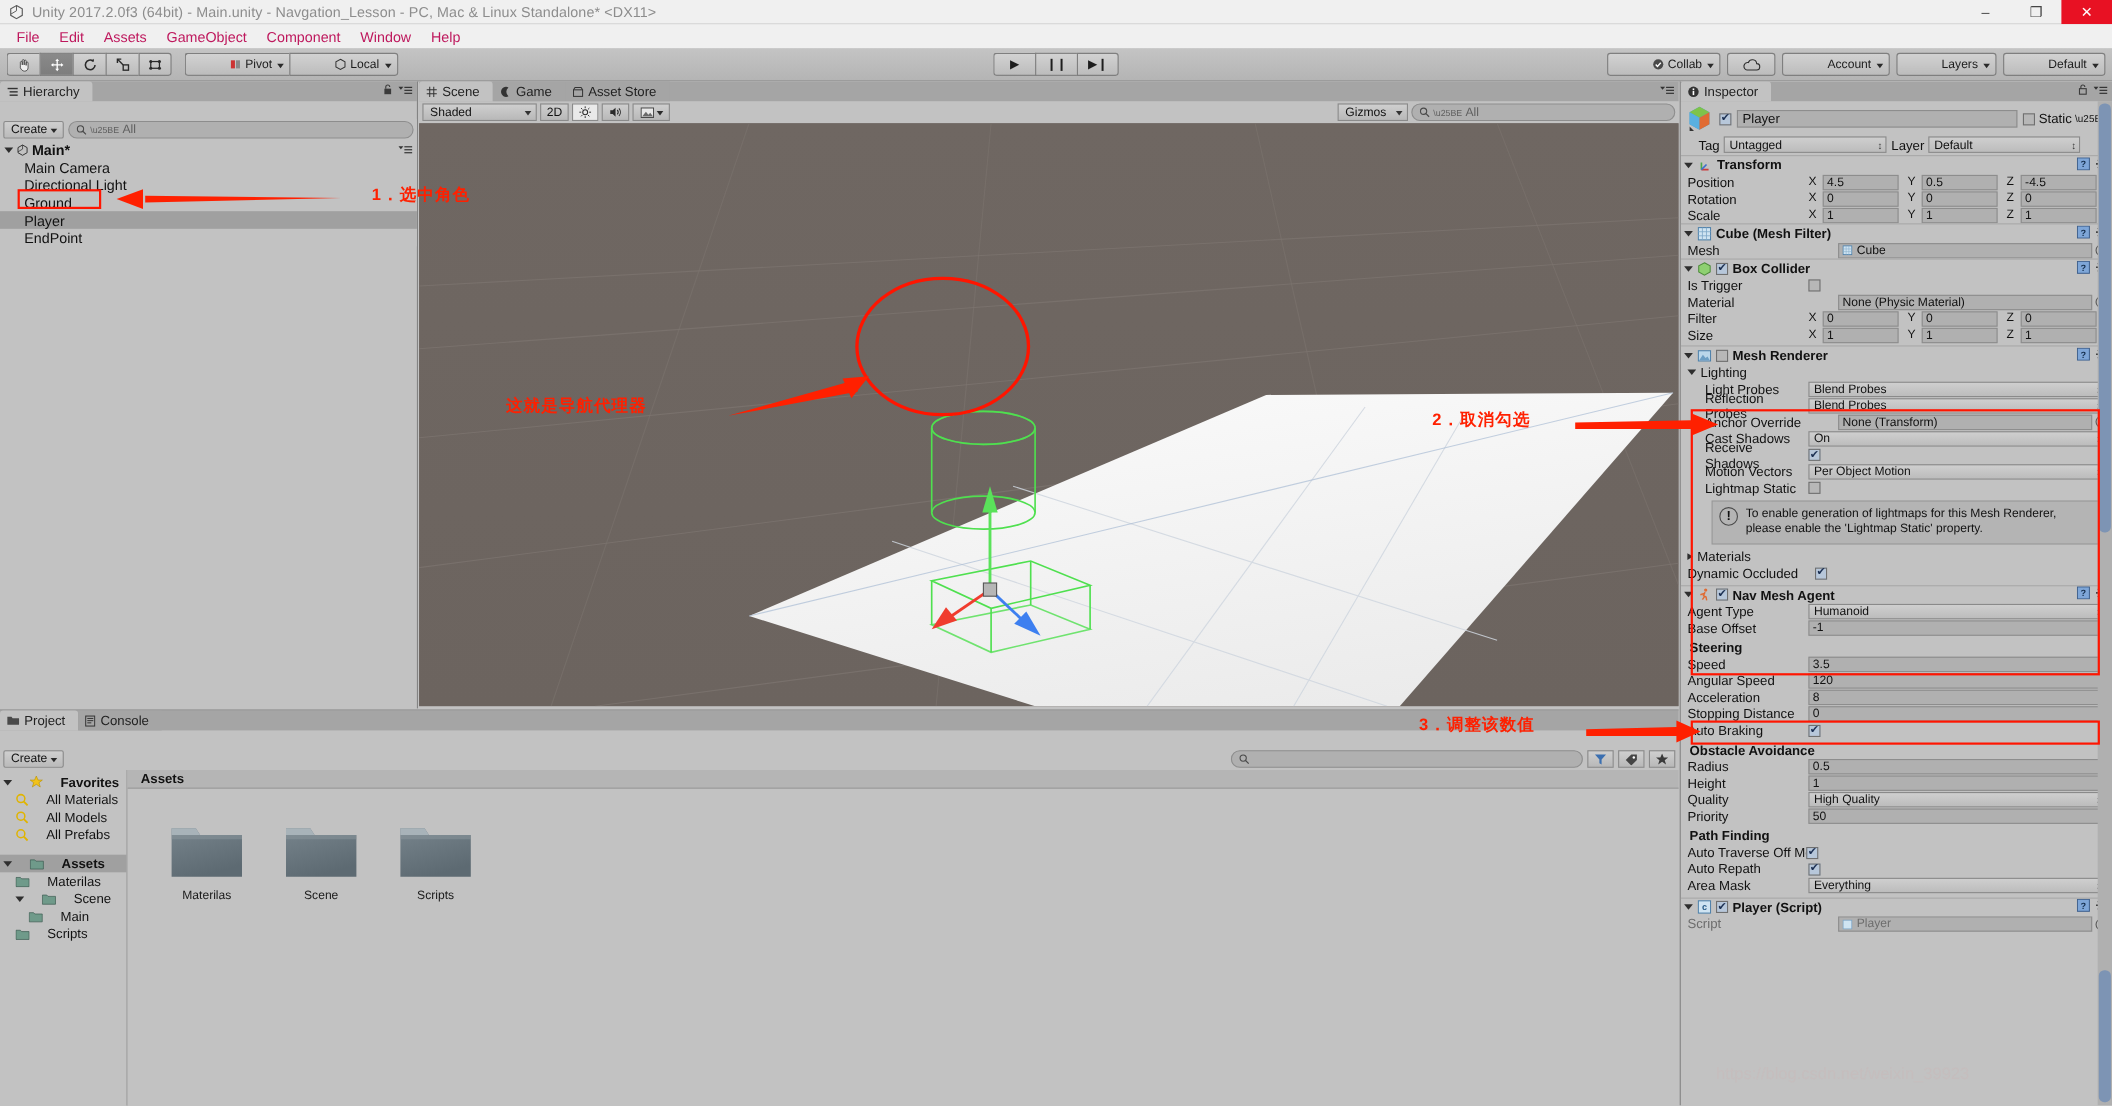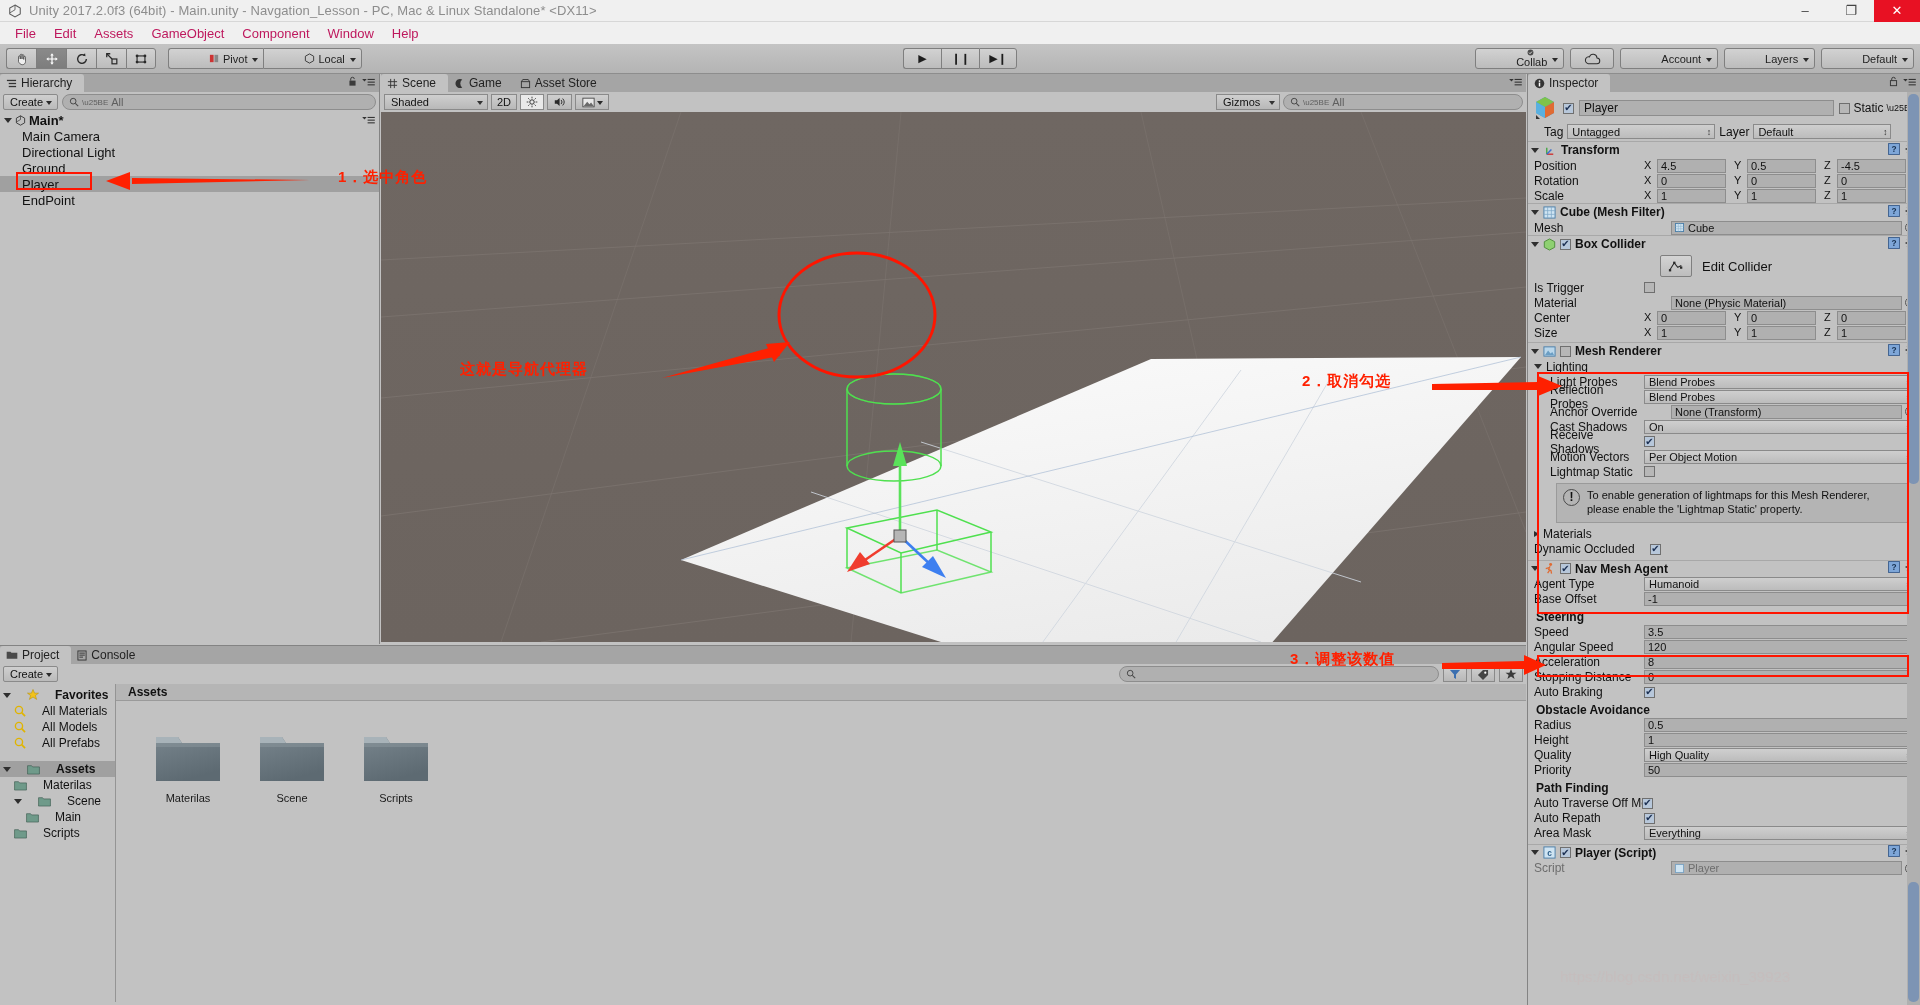--- a/index.html
+++ b/index.html
@@ -47,42 +47,42 @@
     border: 1px solid #7f7f7f;
     display: flex; align-items: center; justify-content: center;
     font-size: 11px; color: #1d1d1d;
   }
   .tbtn.active { background: linear-gradient(#8a8a8a,#7d7d7d); color: #fff; }
   .grp { display: flex; margin-right: 12px; }
   .grp .tbtn { border-right-width: 0; }
   .grp .tbtn:last-child { border-right-width: 1px; }
   .tbtn.rnd-l { border-radius: 3px 0 0 3px; }
   .tbtn.rnd-r { border-radius: 0 3px 3px 0; }
-  .tbtn.rnd { border-radius: 3px; flex-direction: column; }
+  .tbtn.rnd { border-radius: 3px; }
   .play-grp { position: absolute; left: 50%; transform: translateX(-50%); display: flex; }
   .play-grp .tbtn { width: 38px; border-right-width: 0; }
   .play-grp .tbtn:last-child { border-right-width: 1px; }
   .tb-right { margin-left: auto; display: flex; align-items: center; gap: 6px; }
   .drop { position: relative; padding-right: 16px; padding-left: 40px; }
   .drop:after {
     content: ""; position: absolute; right: 5px; top: 50%; margin-top: -1px;
     border-left: 3px solid transparent; border-right: 3px solid transparent;
     border-top: 4px solid #2a2a2a;
   }
 
   
   .panel { position: absolute; background: #c2c2c2; }
   .tabrow { height: 18px; background: #a5a5a5; display: flex; align-items: flex-end; position: relative; }
   .tab {
     height: 18px; padding: 0 12px 0 6px; display: flex; align-items: center; gap: 4px;
     font-size: 12px; color: #222; background: #a5a5a5;
   }
   .tab.sel { background: #c2c2c2; border-radius: 3px 3px 0 0; }
   .tab-icons { position: absolute; right: 4px; bottom: 2px; display: flex; gap: 5px; align-items: center; }
-  .subbar { height: 20px; background: #c2c2c2; display: flex; align-items: center; padding: 0 3px; gap: 4px; }
+  .subbar { height: 20px; background: #c2c2c2; display: flex; align-items: center; padding: 0 3px; gap: 4px; margin-top: 16px; }
   .mini-btn {
     height: 16px; padding: 0 6px; font-size: 11px; background: linear-gradient(#cfcfcf,#bababa);
     border: 1px solid #8a8a8a; border-radius: 2px; display: flex; align-items: center; gap: 4px;
   }
   .search {
     height: 16px; flex: 1; background: #b0b0b0; border: 1px solid #8d8d8d; border-radius: 8px;
     display: flex; align-items: center; padding: 0 6px; font-size: 11px; color: #5f5f5f; gap: 3px;
   }
 
   
@@ -860,46 +860,35 @@
                 <text x="6.5" y="10" font-size="9" text-anchor="middle" fill="#16304f" font-family="Liberation Sans">?</text>
               </svg></span>
           <span><svg width="12" height="12" viewBox="0 0 13 13">
                 <circle cx="6.5" cy="6.5" r="2.4" fill="none" stroke="#333" stroke-width="1.3"></circle>
                 <g stroke="#333" stroke-width="1.6">
                   <path d="M6.5 0.6v2M6.5 10.4v2M0.6 6.5h2M10.4 6.5h2M2.4 2.4l1.4 1.4M9.2 9.2l1.4 1.4M10.6 2.4 9.2 3.8M3.8 9.2 2.4 10.6"></path>
                 </g>
               </svg></span>
         </span>
       </div>
-      <div class="edit-coll-row">
-        <span class="edit-coll-btn">
-          <svg width="16" height="14" viewBox="0 0 18 15">
-              <path d="M2 12 7 4l4 5 4-2" fill="none" stroke="#2a2a2a" stroke-width="1.2"></path>
-              <rect x="1" y="11" width="2.6" height="2.6" fill="#2a2a2a"></rect>
-              <rect x="13.5" y="8" width="2.6" height="2.6" fill="#2a2a2a"></rect>
-              <rect x="5.8" y="2.6" width="2.6" height="2.6" fill="#2a2a2a"></rect>
-            </svg>
-        </span>
-        <span>Edit Collider</span>
-      </div>
       <div class="prow">
         <span class="plabel">Is Trigger</span>
         <span class="cb"></span>
       </div>
       <div class="prow">
         <span class="plabel">Material</span>
         <span class="objref">
           <span class="pfield">
               <span>None (Physic Material)</span>
             </span>
           <span class="radio-o"></span>
         </span>
       </div>
       <div class="prow">
-        <span class="plabel">Center</span>
+        <span class="plabel">Filter</span>
         <span class="xyz">
           <span class="ax">X</span>
           <span class="pfield">
               <span>0</span>
             </span>
           <span class="ax">Y</span>
           <span class="pfield">
               <span>0</span>
             </span>
           <span class="ax">Z</span>

